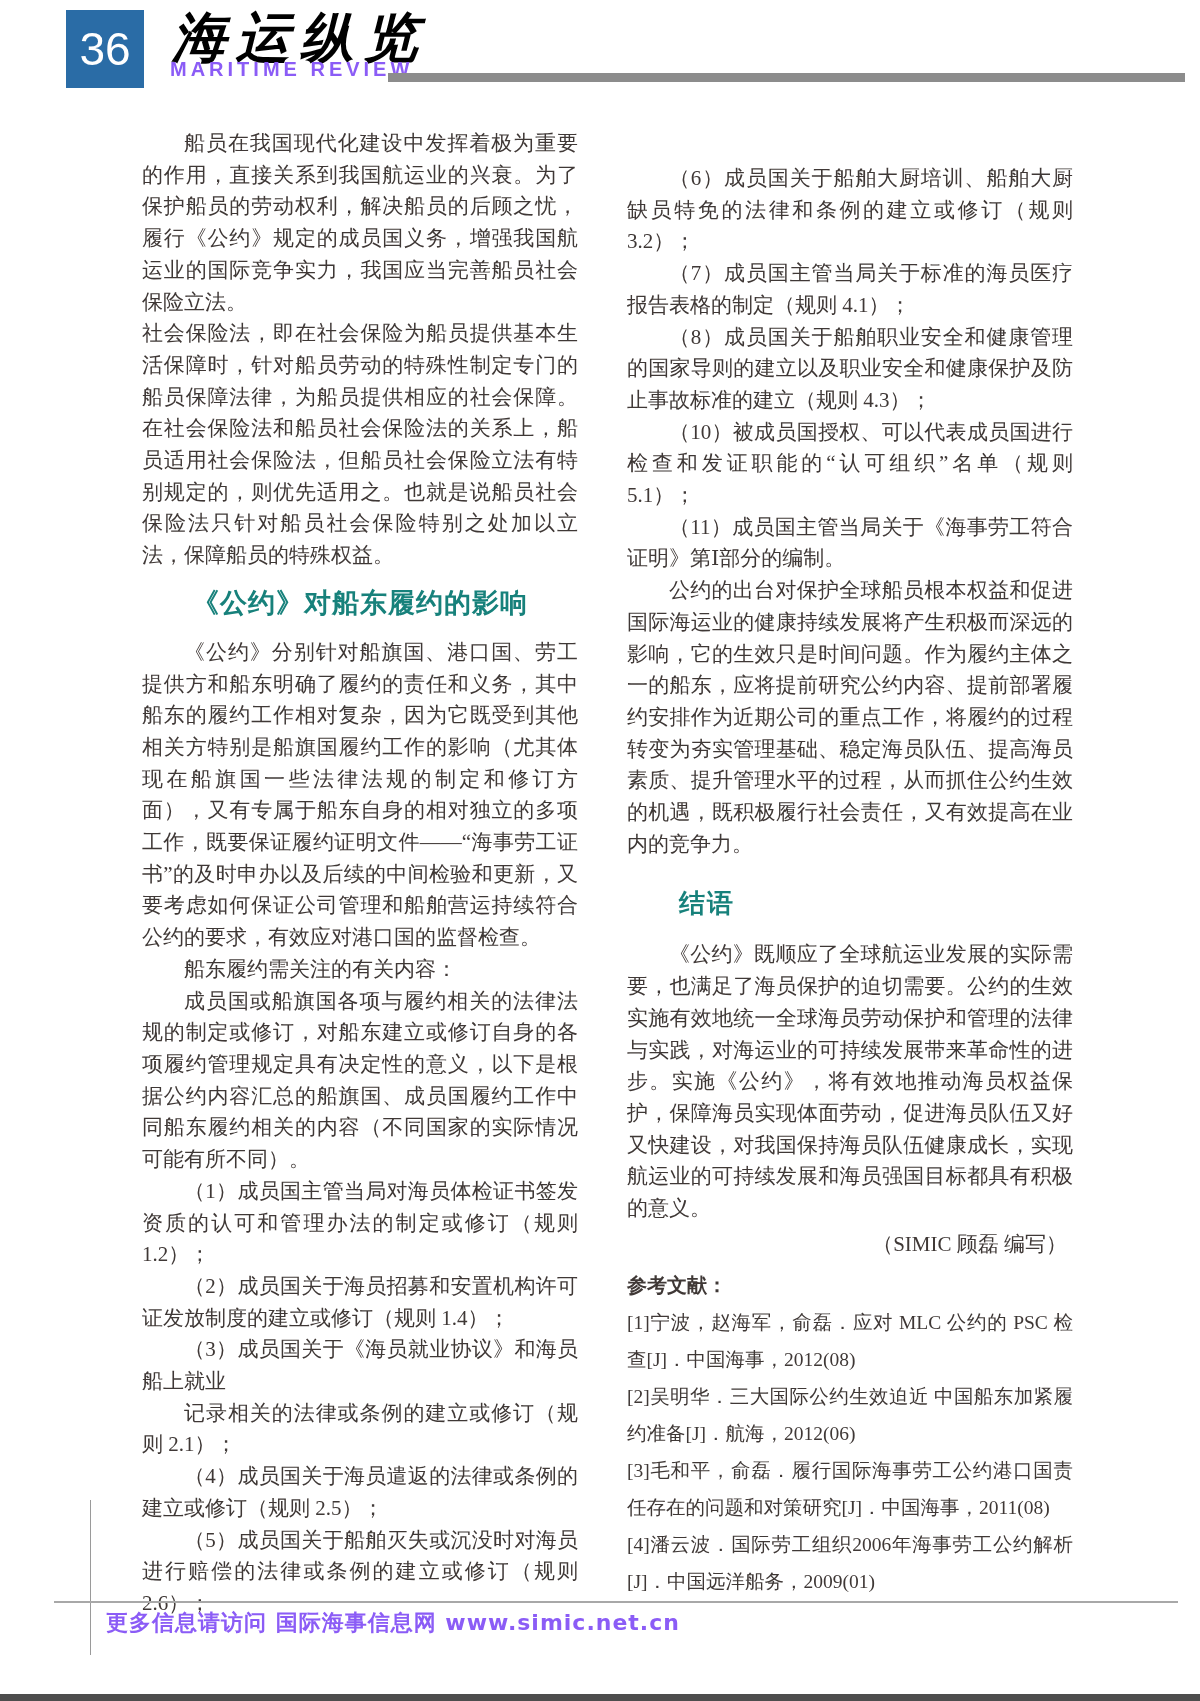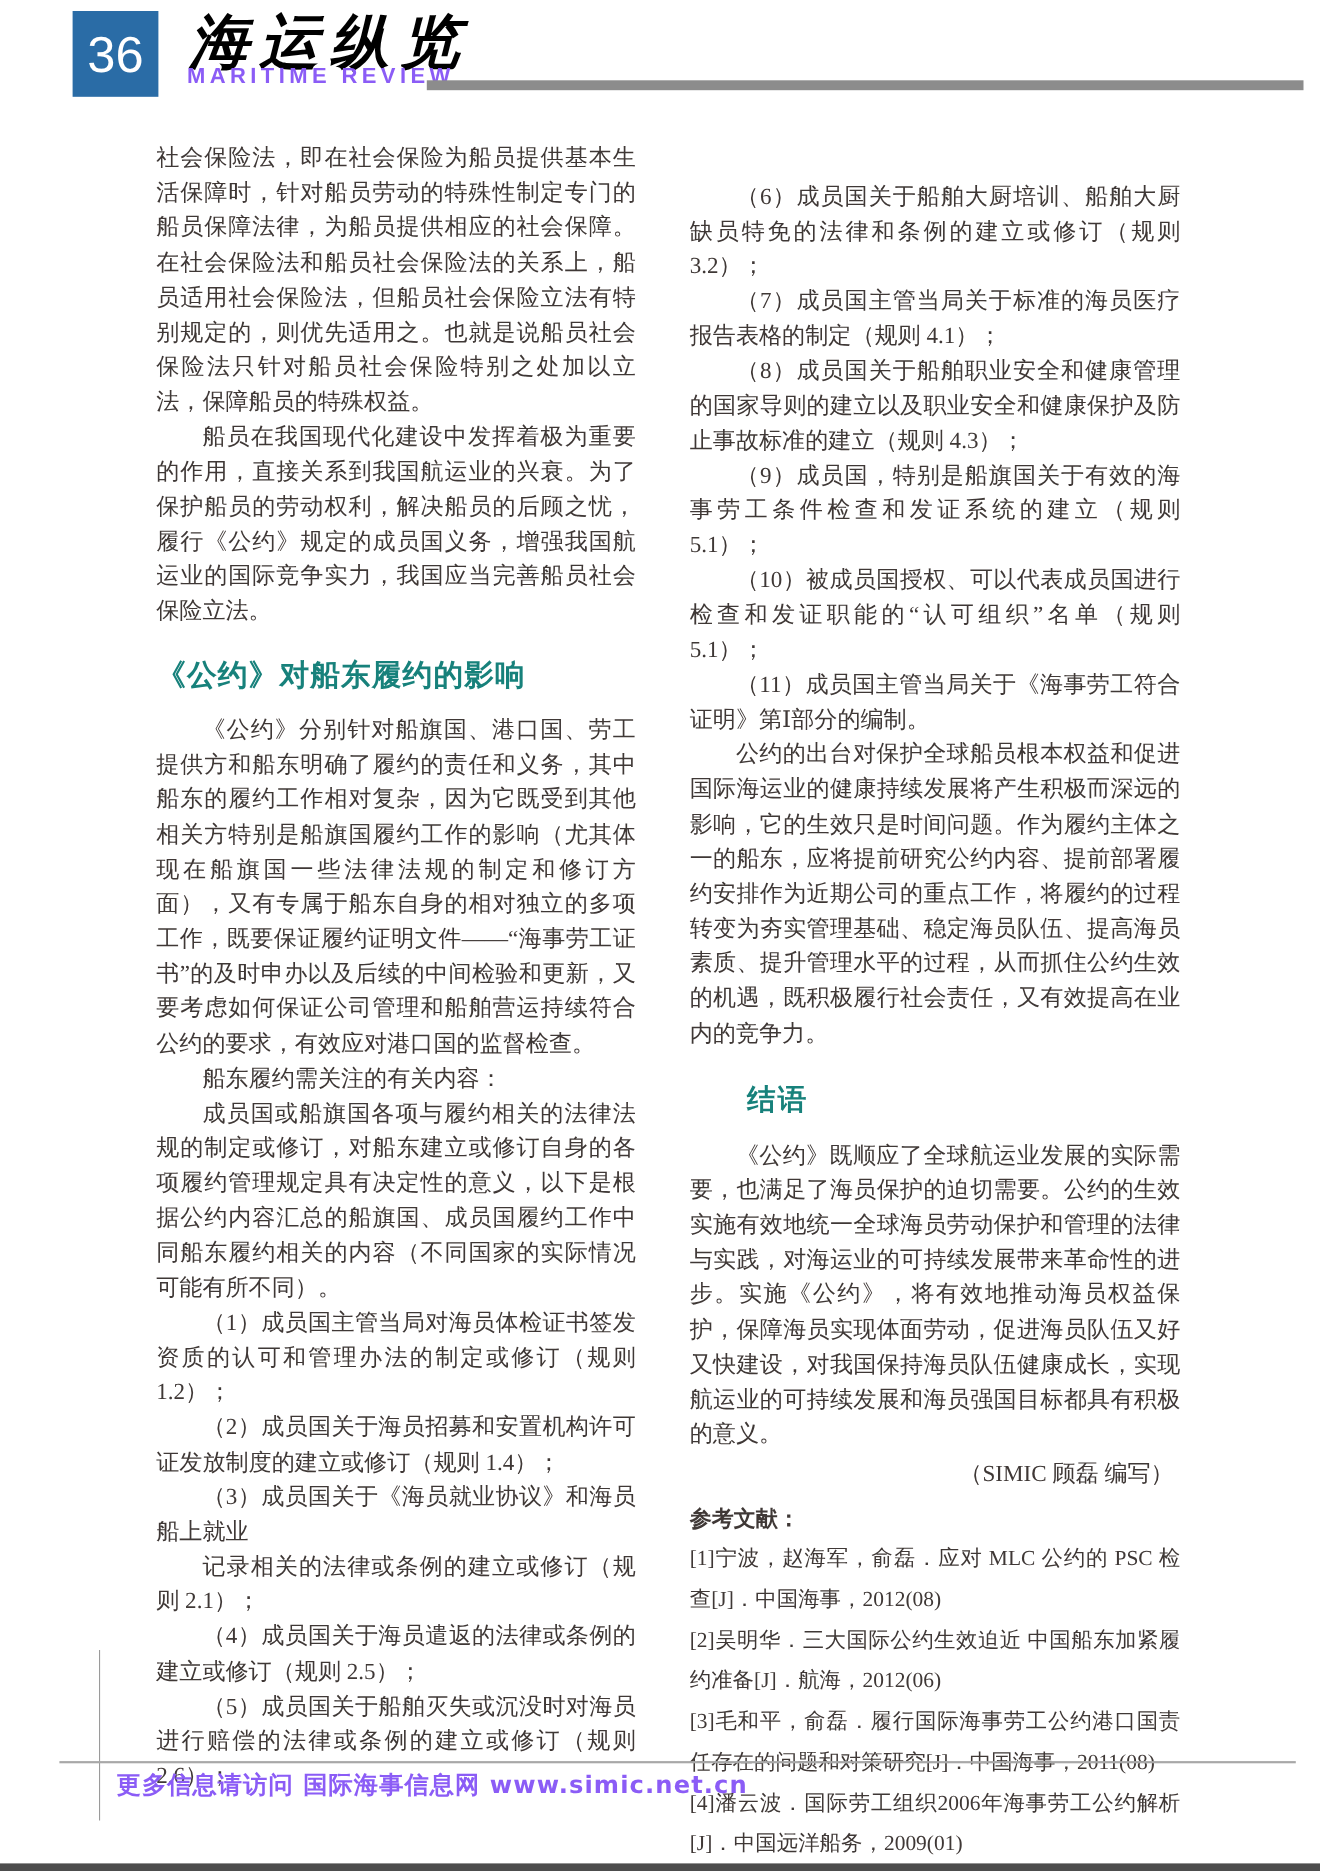--- a/index.html
+++ b/index.html
@@ -36,21 +36,21 @@
   .col p{margin:0;}
   .para{
     font-size:21px;line-height:31.7px;text-align:justify;text-indent:2em;
     color:#3f3836;
   }
   .para.flush{text-indent:0;}
   .heading{
     font-family:"DejaVu Sans","Liberation Sans",sans-serif;
     color:#17817b;font-weight:bold;margin:0;
   }
-  .heading.center{font-size:27px;margin:24px 0 16px 0;letter-spacing:1px;}
+  .heading.center{font-size:27px;text-align:center;margin:13px 0 16px 0;letter-spacing:1px;}
   .heading.indent{font-size:26px;text-align:left;padding-left:52px;margin:26px 0 18px 0;letter-spacing:2px;}
   .byline{font-size:21px;line-height:31.7px;text-align:right;padding-right:6px;margin-top:4px !important;}
   .ref-title{
     font-family:"DejaVu Sans","Liberation Sans",sans-serif;
     font-weight:bold;font-size:20px;line-height:37px;margin-top:6px !important;
   }
   .ref{font-size:19.5px;line-height:37px;text-align:justify;text-indent:0;}
   
   .footer-rule{position:absolute;left:54px;top:1601px;width:1124px;height:2px;background:#a8a8a8;}
   .left-vline{position:absolute;left:90px;top:1500px;width:1px;height:155px;background:#9a9a9a;}
@@ -66,38 +66,37 @@
 
 <div class="page-num-box">
   <span class="page-num">36</span>
 </div>
 
 <div class="logo-cn">海运纵览</div>
 <div class="logo-en">MARITIME REVIEW</div>
 <div class="header-bar"></div>
 
 <div class="col col-left">
+    <p class="para">船员在我国现代化建设中发挥着极为重要的作用，直接关系到我国航运业的兴衰。为了保护船员的劳动权利，解决船员的后顾之忧，履行《公约》规定的成员国义务，增强我国航运业的国际竞争实力，我国应当完善船员社会保险立法。</p>
     <p class="para flush">社会保险法，即在社会保险为船员提供基本生活保障时，针对船员劳动的特殊性制定专门的船员保障法律，为船员提供相应的社会保障。在社会保险法和船员社会保险法的关系上，船员适用社会保险法，但船员社会保险立法有特别规定的，则优先适用之。也就是说船员社会保险法只针对船员社会保险特别之处加以立法，保障船员的特殊权益。</p>
-    <p class="para">船员在我国现代化建设中发挥着极为重要的作用，直接关系到我国航运业的兴衰。为了保护船员的劳动权利，解决船员的后顾之忧，履行《公约》规定的成员国义务，增强我国航运业的国际竞争实力，我国应当完善船员社会保险立法。</p>
     <h3 class="heading center">《公约》对船东履约的影响</h3>
     <p class="para">《公约》分别针对船旗国、港口国、劳工提供方和船东明确了履约的责任和义务，其中船东的履约工作相对复杂，因为它既受到其他相关方特别是船旗国履约工作的影响（尤其体现在船旗国一些法律法规的制定和修订方面），又有专属于船东自身的相对独立的多项工作，既要保证履约证明文件——“海事劳工证书”的及时申办以及后续的中间检验和更新，又要考虑如何保证公司管理和船舶营运持续符合公约的要求，有效应对港口国的监督检查。</p>
     <p class="para">船东履约需关注的有关内容：</p>
     <p class="para">成员国或船旗国各项与履约相关的法律法规的制定或修订，对船东建立或修订自身的各项履约管理规定具有决定性的意义，以下是根据公约内容汇总的船旗国、成员国履约工作中同船东履约相关的内容（不同国家的实际情况可能有所不同）。</p>
     <p class="para">（1）成员国主管当局对海员体检证书签发资质的认可和管理办法的制定或修订（规则 1.2）；</p>
     <p class="para">（2）成员国关于海员招募和安置机构许可证发放制度的建立或修订（规则 1.4）；</p>
     <p class="para">（3）成员国关于《海员就业协议》和海员船上就业</p>
     <p class="para">记录相关的法律或条例的建立或修订（规则 2.1）；</p>
     <p class="para">（4）成员国关于海员遣返的法律或条例的建立或修订（规则 2.5）；</p>
     <p class="para">（5）成员国关于船舶灭失或沉没时对海员进行赔偿的法律或条例的建立或修订（规则 2.6）；</p>
   </div>
 <div class="col col-right">
     <p class="para">（6）成员国关于船舶大厨培训、船舶大厨缺员特免的法律和条例的建立或修订（规则 3.2）；</p>
     <p class="para">（7）成员国主管当局关于标准的海员医疗报告表格的制定（规则 4.1）；</p>
     <p class="para">（8）成员国关于船舶职业安全和健康管理的国家导则的建立以及职业安全和健康保护及防止事故标准的建立（规则 4.3）；</p>
-    <p class="para">（9）成员国，特别是船旗国关于有效的海事劳工条件检查和发证系统的建立（规则 5.1）；</p>
     <p class="para">（10）被成员国授权、可以代表成员国进行检查和发证职能的“认可组织”名单（规则 5.1）；</p>
     <p class="para">（11）成员国主管当局关于《海事劳工符合证明》第Ⅰ部分的编制。</p>
     <p class="para">公约的出台对保护全球船员根本权益和促进国际海运业的健康持续发展将产生积极而深远的影响，它的生效只是时间问题。作为履约主体之一的船东，应将提前研究公约内容、提前部署履约安排作为近期公司的重点工作，将履约的过程转变为夯实管理基础、稳定海员队伍、提高海员素质、提升管理水平的过程，从而抓住公约生效的机遇，既积极履行社会责任，又有效提高在业内的竞争力。</p>
     <h3 class="heading indent">结语</h3>
     <p class="para">《公约》既顺应了全球航运业发展的实际需要，也满足了海员保护的迫切需要。公约的生效实施有效地统一全球海员劳动保护和管理的法律与实践，对海运业的可持续发展带来革命性的进步。实施《公约》，将有效地推动海员权益保护，保障海员实现体面劳动，促进海员队伍又好又快建设，对我国保持海员队伍健康成长，实现航运业的可持续发展和海员强国目标都具有积极的意义。</p>
     <p class="byline">（SIMIC 顾磊 编写）</p>
     <p class="ref-title">参考文献：</p>
     <p class="ref">[1]宁波，赵海军，俞磊．应对 MLC 公约的 PSC 检查[J]．中国海事，2012(08)</p>
     <p class="ref">[2]吴明华．三大国际公约生效迫近  中国船东加紧履约准备[J]．航海，2012(06)</p>
     <p class="ref">[3]毛和平，俞磊．履行国际海事劳工公约港口国责任存在的问题和对策研究[J]．中国海事，2011(08)</p>

